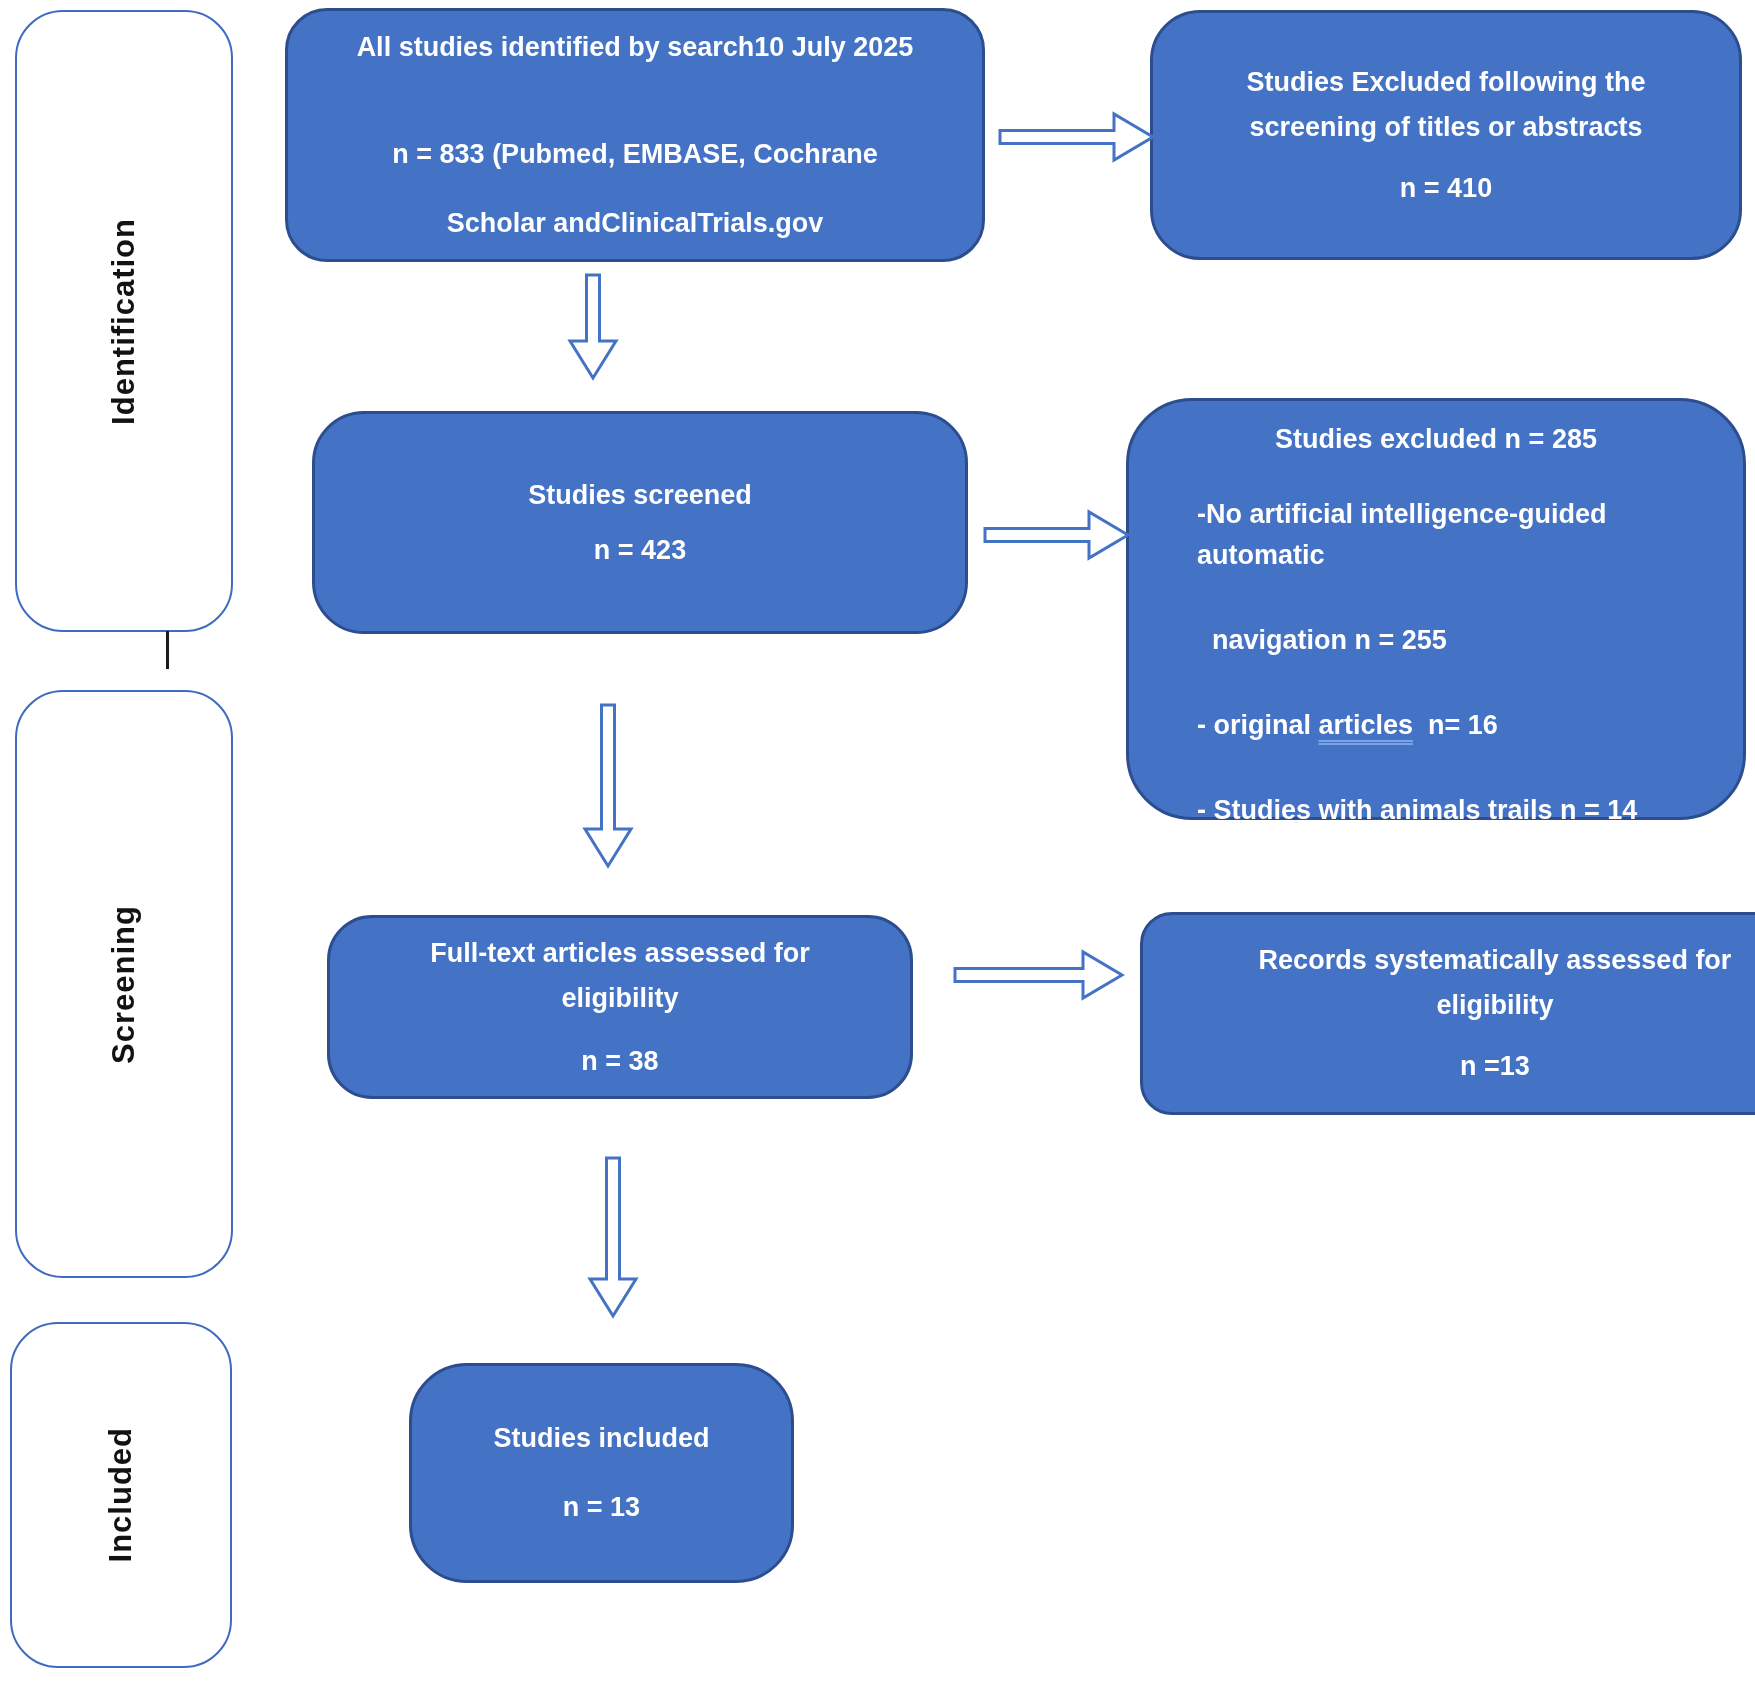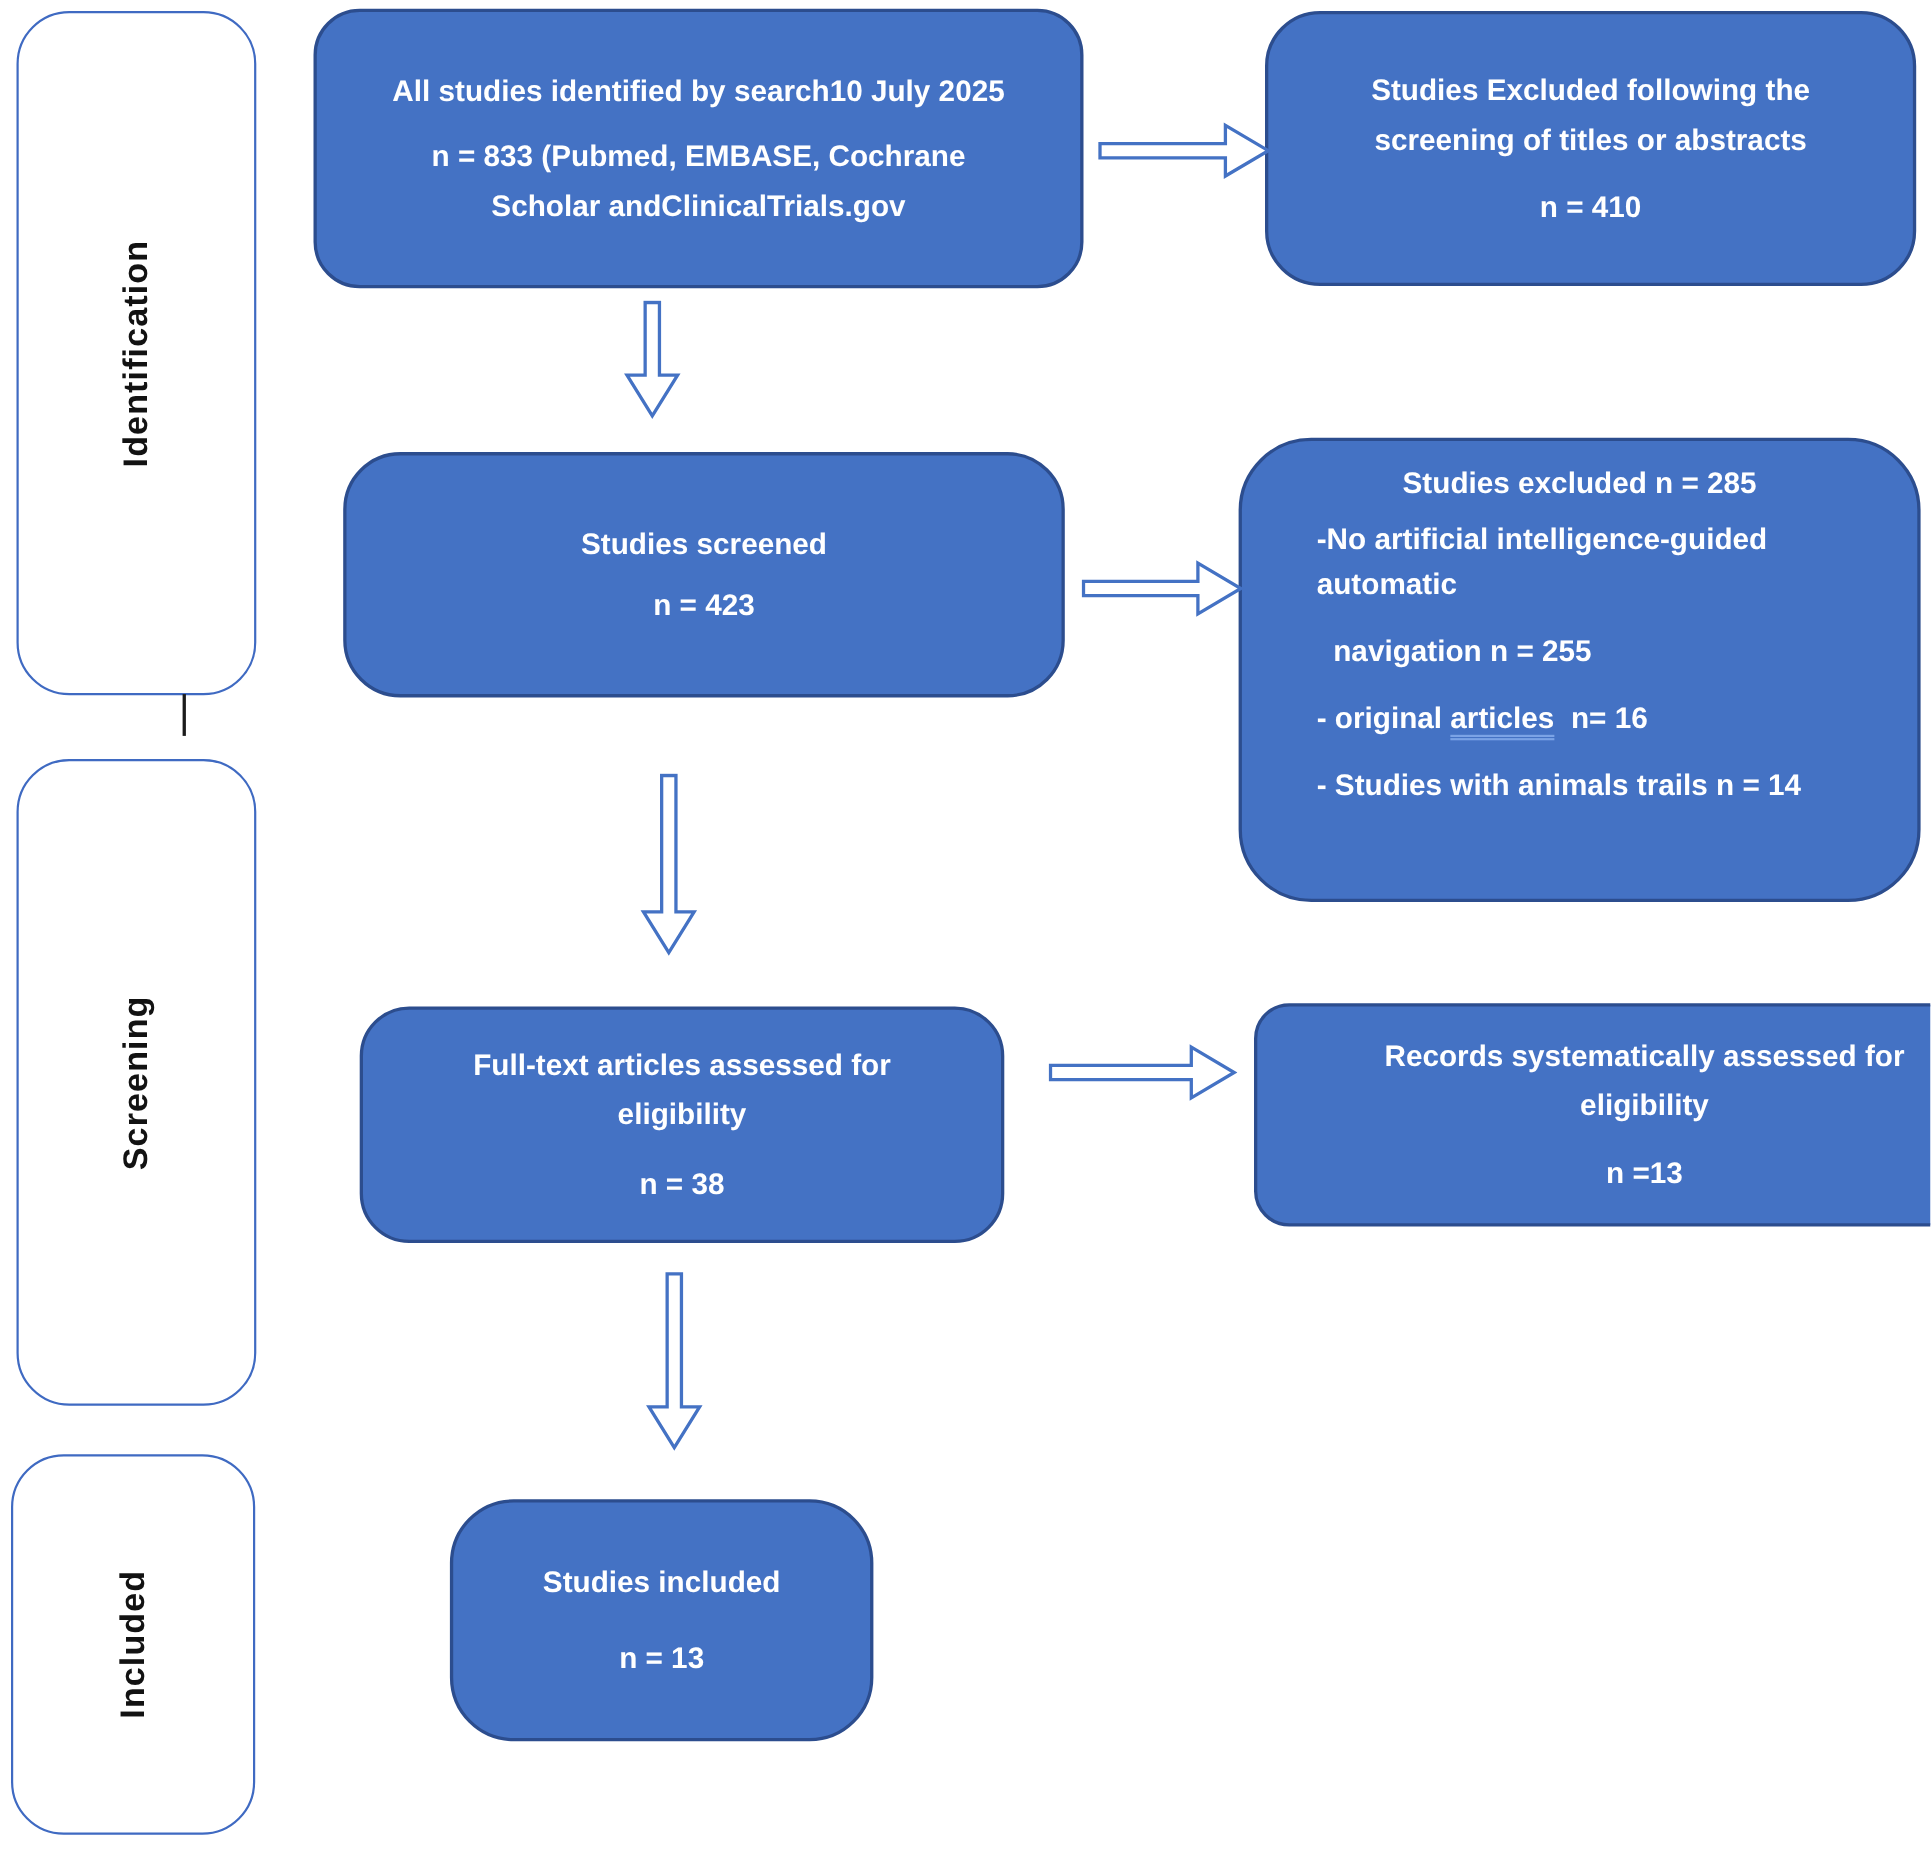--- a/index.html
+++ b/index.html
@@ -18,20 +18,21 @@
     box-sizing:border-box;
     color:#ffffff;
     font-weight:700;
     font-size:27px;
     line-height:45px;
     display:flex;
     flex-direction:column;
     justify-content:center;
     align-items:center;
     text-align:center;
+    gap:24px;
   }
   .bluebox .para{margin:0;}
   
   .stagebox{
     position:absolute;
     background:#ffffff;
     border:2.5px solid #3f6ac2;
     border-radius:48px;
     box-sizing:border-box;
     display:flex;
@@ -44,21 +45,21 @@
     color:#121212;
     font-weight:700;
     font-size:31px;
     letter-spacing:1px;
     white-space:nowrap;
   }
   
   #box-identified{left:285px;top:8px;width:700px;height:254px;border-radius:42px;}
   #box-identified .gap{height:14px;}
   #box-screened{left:312px;top:395px;width:656px;height:223px;border-radius:52px;gap:10px;margin-top:16px;}
-  #box-fulltext{left:327px;top:915px;width:586px;height:215px;border-radius:45px;gap:18px;}
+  #box-fulltext{left:327px;top:915px;width:586px;height:184px;border-radius:45px;gap:18px;}
   #box-included{left:409px;top:1363px;width:385px;height:220px;border-radius:58px;gap:24px;}
   #box-excl-titles{left:1150px;top:10px;width:592px;height:250px;border-radius:50px;gap:16px;}
   #box-excl-screening{
     left:1126px;top:398px;width:620px;height:422px;border-radius:66px;
     justify-content:flex-start;align-items:stretch;text-align:left;
     padding:16px 30px 10px 68px;
   }
   #box-excl-screening .r2-title{text-align:center;margin:0 0 8px -38px;font-weight:700;}
   #box-excl-screening p{margin:0 0 18px 0;white-space:pre-wrap;line-height:41px;}
   #box-excl-screening p.tight{margin-bottom:20px;}

